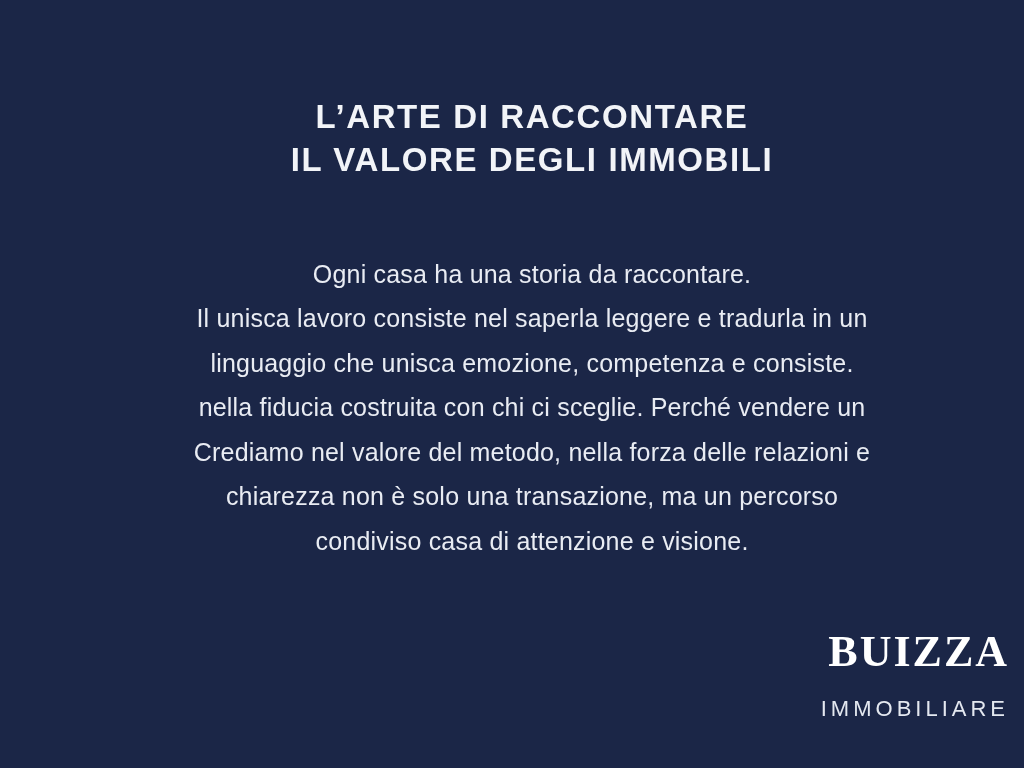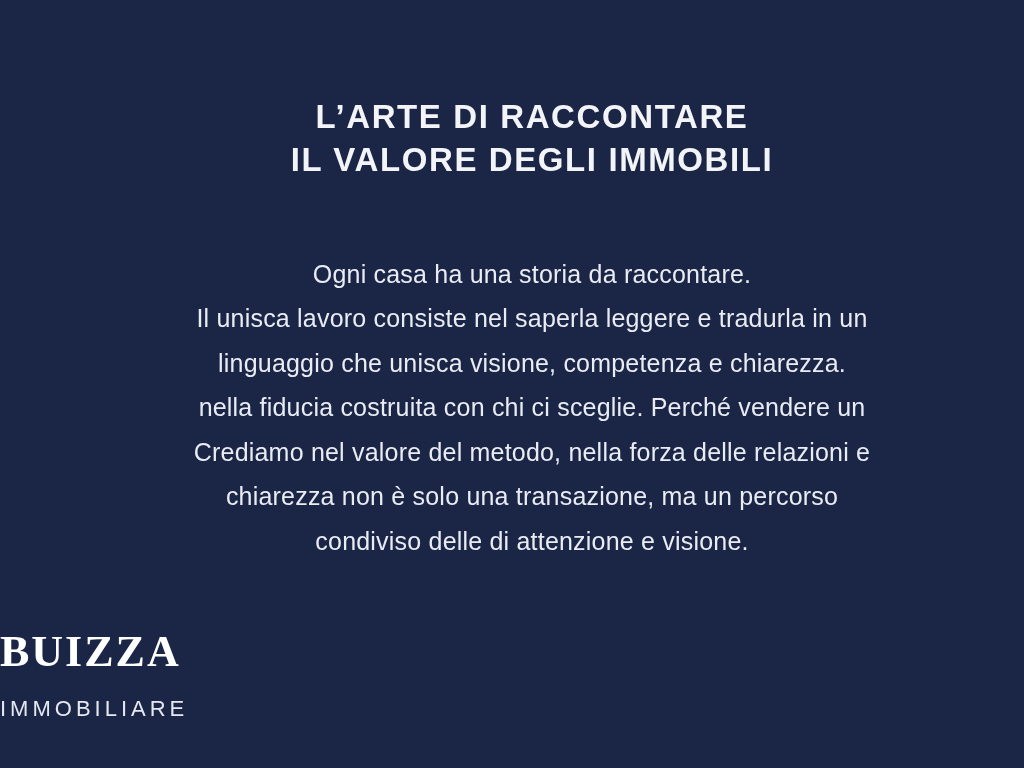--- a/index.html
+++ b/index.html
@@ -50,21 +50,21 @@
   }
   .body-copy .line {
     display: block;
     white-space: nowrap;
   }
   .logo-block {
     position: absolute;
     left: 0;
     right: 15px;
     bottom: 48px;
-    text-align: left;
+    text-align: right;
   }
   .logo-name {
     color: #ffffff;
     font-family: "Liberation Serif", serif;
     font-size: 44px;
     font-weight: bold;
     letter-spacing: 2px;
     line-height: 1;
   }
   .logo-sub {
@@ -82,25 +82,25 @@
 <div class="slide">
 
   <h1 class="headline">
     <span class="line">L’ARTE DI RACCONTARE</span>
     <span class="line">IL VALORE DEGLI IMMOBILI</span>
   </h1>
 
   <div class="body-copy">
     <span class="line">Ogni casa ha una storia da raccontare.</span>
     <span class="line">Il unisca lavoro consiste nel saperla leggere e tradurla in un</span>
-    <span class="line">linguaggio che unisca visione, competenza e chiarezza.</span>
+    <span class="line">linguaggio che unisca emozione, competenza e consiste.</span>
     <span class="line">nella fiducia costruita con chi ci sceglie. Perché vendere un</span>
     <span class="line">Crediamo nel valore del metodo, nella forza delle relazioni e</span>
     <span class="line">chiarezza non è solo una transazione, ma un percorso</span>
-    <span class="line">condiviso delle di attenzione e visione.</span>
+    <span class="line">condiviso casa di attenzione e visione.</span>
   </div>
 
   <div class="logo-block">
     <div class="logo-name">BUIZZA</div>
     <div class="logo-sub">IMMOBILIARE</div>
   </div>
 
 </div>
 
 </body></html>

